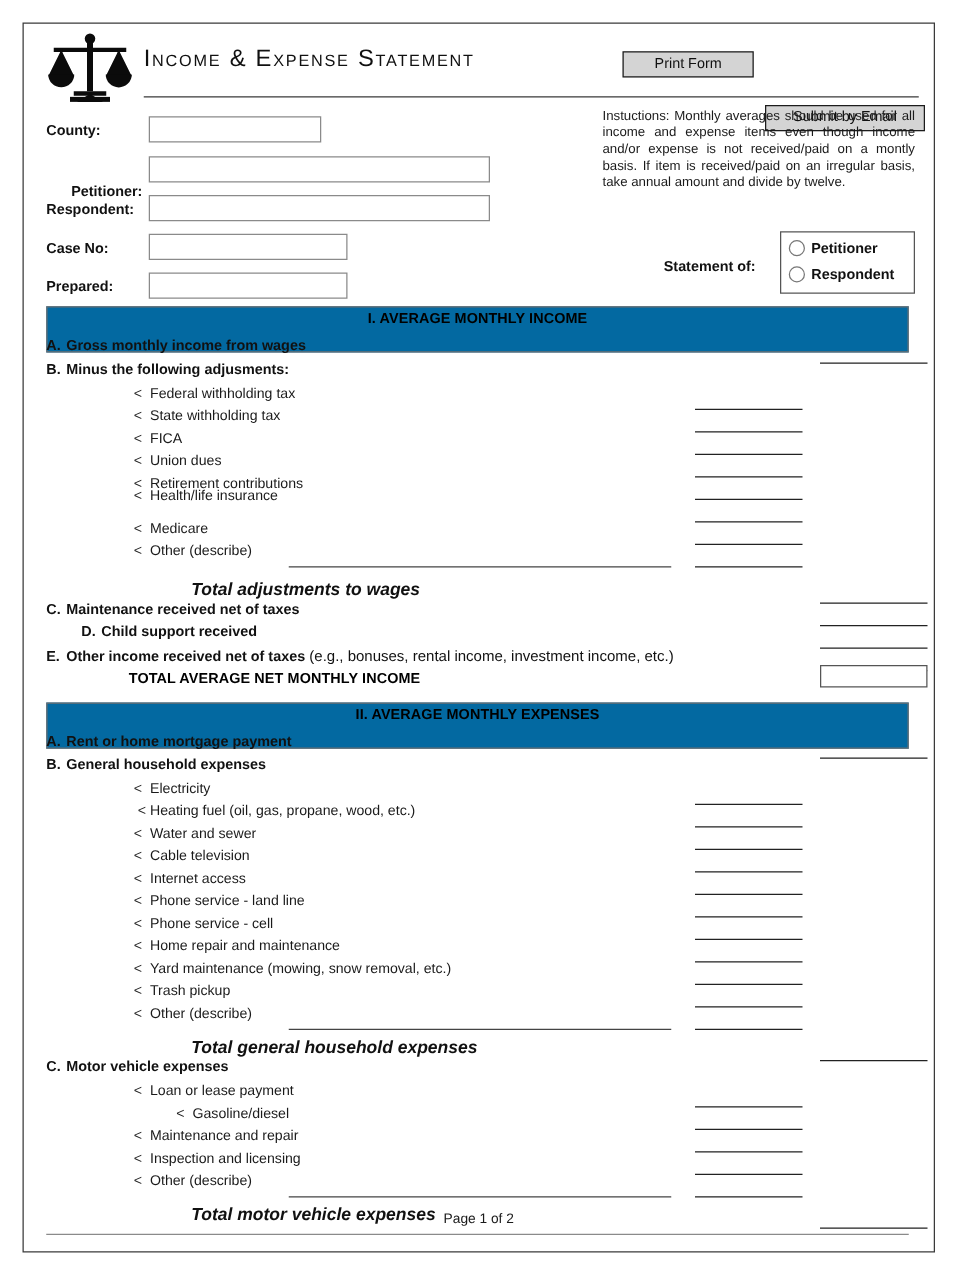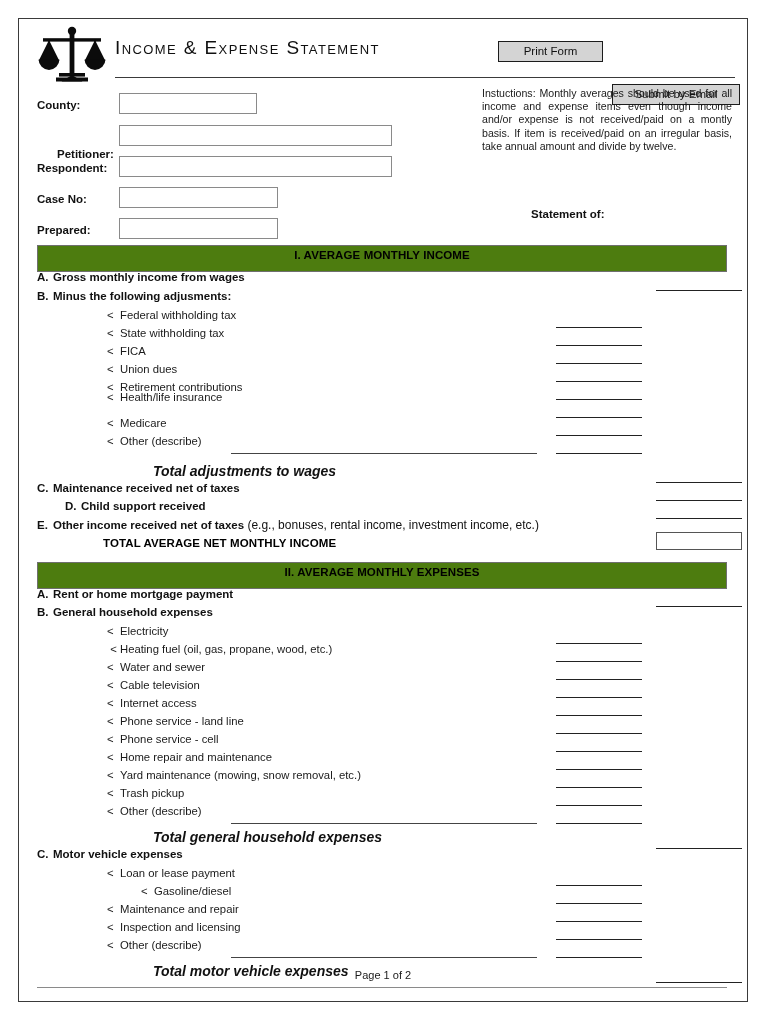--- a/index.html
+++ b/index.html
@@ -144,22 +144,22 @@
     font-weight: bold;
     color: #111111;
     white-space: nowrap;
   }
 
   
   .banner {
     position: absolute;
     left: 18px;
     width: 690px;
-    height: 27px;
-    background: #4d7c0f;
+    height: 37px;
+    background: #0369a1;
     border: 1px solid #6f6f6f;
     box-sizing: border-box;
     text-align: center;
     font-size: 11.5px;
     font-weight: bold;
     color: #000000;
     line-height: 19px;
     letter-spacing: 0.1px;
   }
 
@@ -293,20 +293,30 @@
   <div class="fld-label" style="left:18px; top:143px;">Respondent:</div>
   <input class="fld-input" style="left: 100px; top: 137px; width: 273px;" value="">
 
   <div class="fld-label" style="left:18px; top:174px;">Case No:</div>
   <input class="fld-input" style="left: 100px; top: 168px; width: 159px;" value="">
 
   <div class="fld-label" style="left:18px; top:205px;">Prepared:</div>
   <input class="fld-input" style="left: 100px; top: 199px; width: 159px;" value="">
 
   <div class="stmt-label">Statement of:</div>
+  <div class="stmt-box">
+    <div class="radio-row r1">
+      <span class="radio-dot"></span>
+      <span class="radio-txt">Petitioner</span>
+    </div>
+    <div class="radio-row r2">
+      <span class="radio-dot"></span>
+      <span class="radio-txt">Respondent</span>
+    </div>
+  </div>
 
   <div class="banner" style="top:226px;">I.  AVERAGE MONTHLY INCOME</div>
 
   <div class="row-main" style="top:252px;">
     <span class="lead">A.</span><span>Gross monthly income from wages</span>
   </div>
   <div class="amt-line amt-total" style="top:271px;"></div>
 
   <div class="row-main" style="top:271px;">
     <span class="lead">B.</span><span>Minus the following adjusments:</span>

